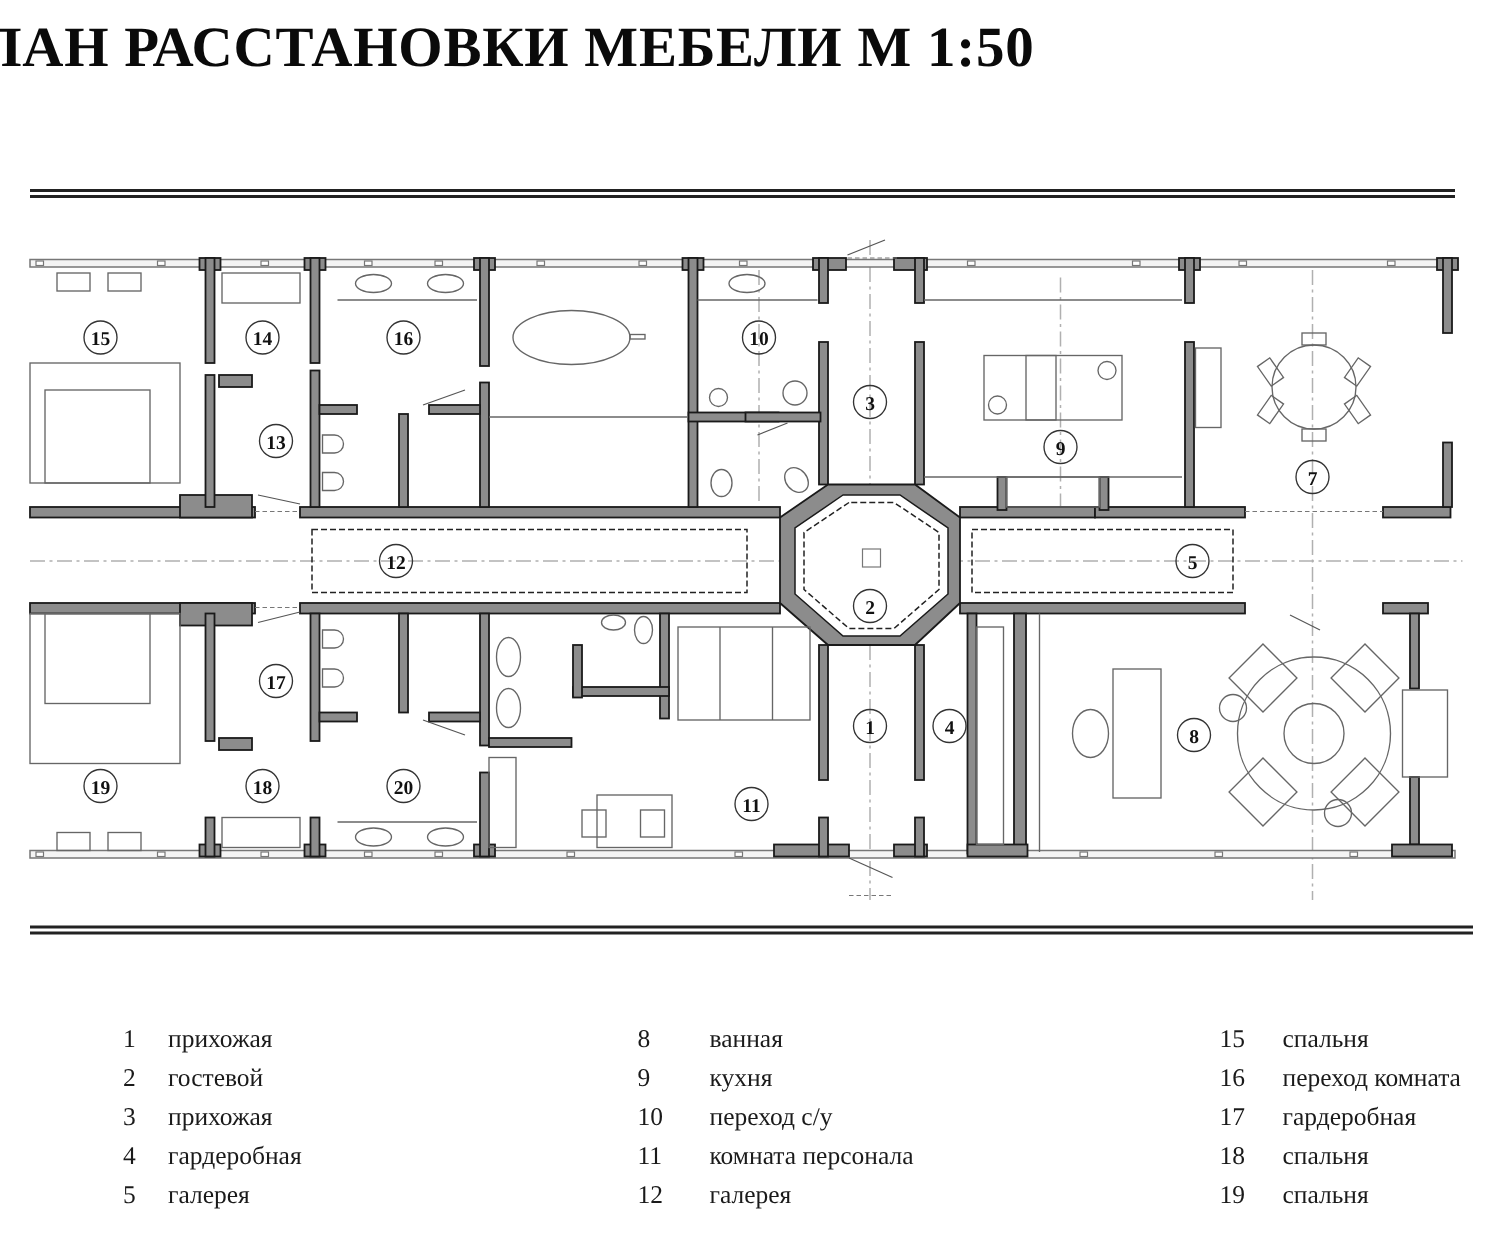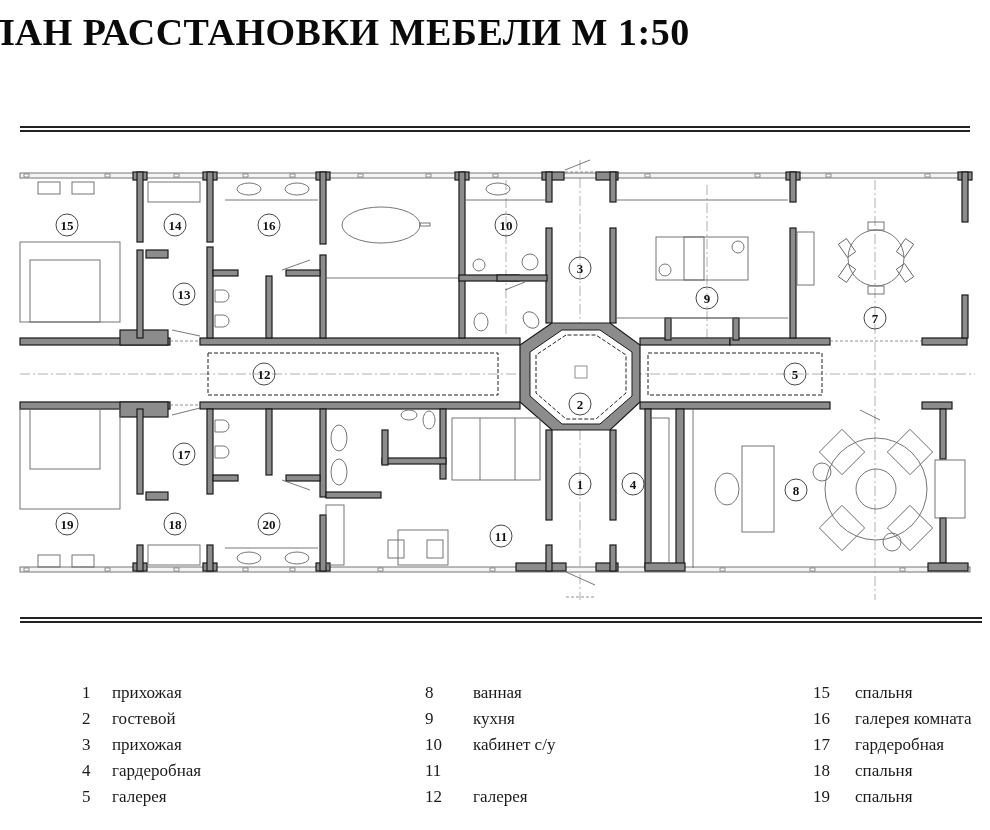--- a/index.html
+++ b/index.html
@@ -335,39 +335,40 @@
   <div class="row">
       <span class="num">8</span>
       <span>ванная</span>
     </div>
   <div class="row">
       <span class="num">9</span>
       <span>кухня</span>
     </div>
   <div class="row">
       <span class="num">10</span>
-      <span>кабинет с/у</span>
+      <span>переход с/у</span>
     </div>
   <div class="row">
       <span class="num">11</span>
+      <span>комната персонала</span>
     </div>
   <div class="row">
       <span class="num">12</span>
       <span>галерея</span>
     </div>
 </div>
 
 <div class="legend legend-col-3">
   <div class="row">
       <span class="num">15</span>
       <span>спальня</span>
     </div>
   <div class="row">
       <span class="num">16</span>
-      <span>галерея комната</span>
+      <span>переход комната</span>
     </div>
   <div class="row">
       <span class="num">17</span>
       <span>гардеробная</span>
     </div>
   <div class="row">
       <span class="num">18</span>
       <span>спальня</span>
     </div>
   <div class="row">

